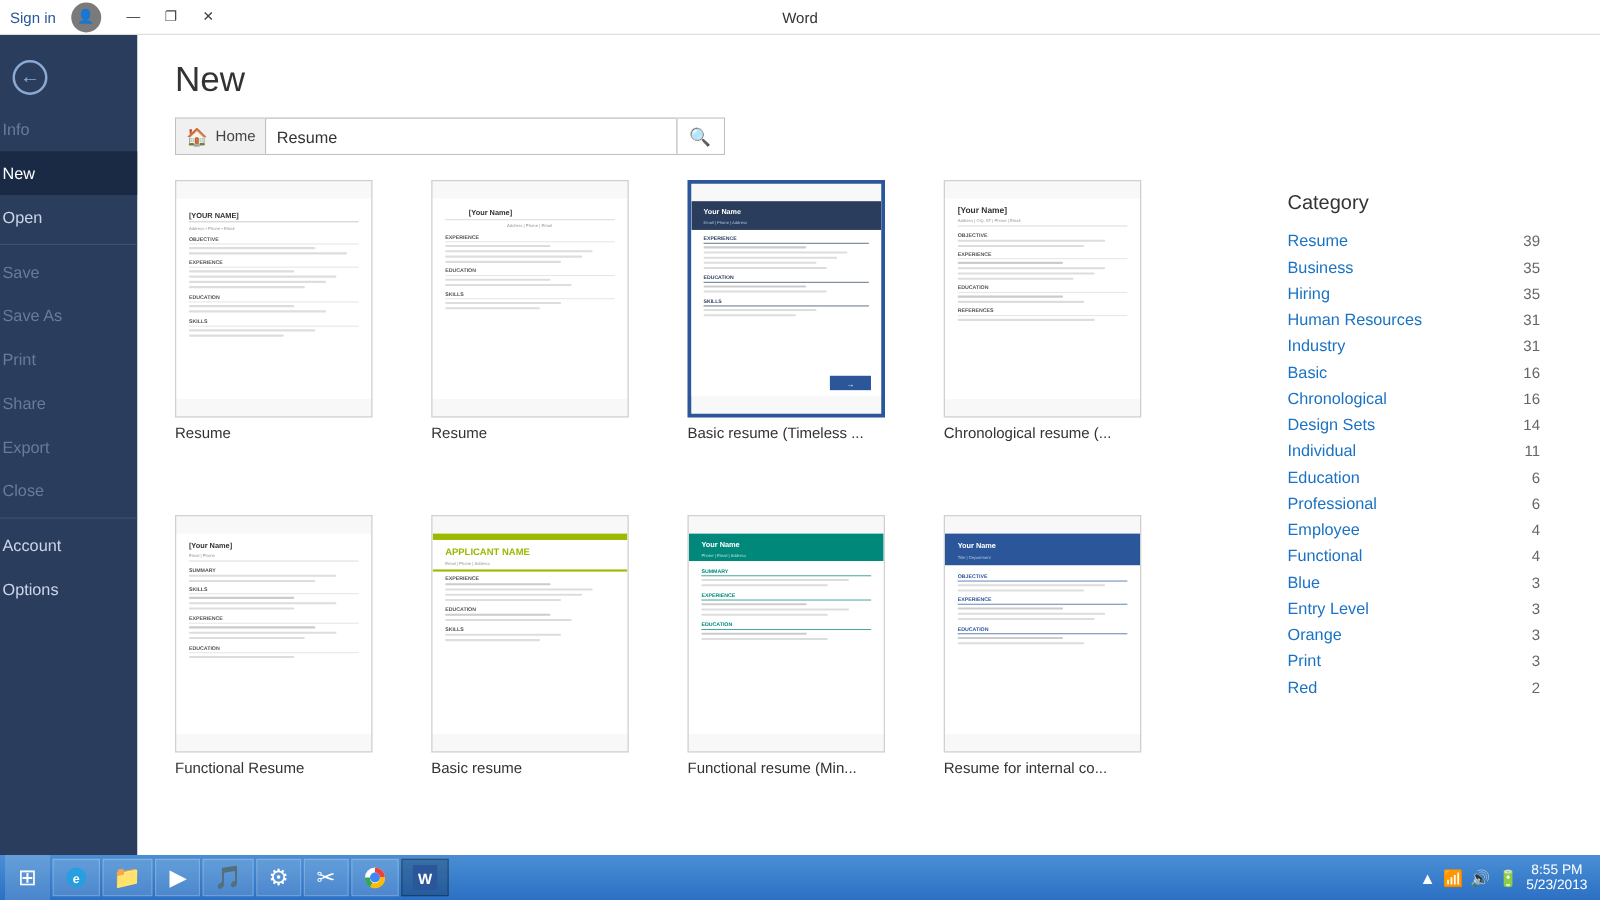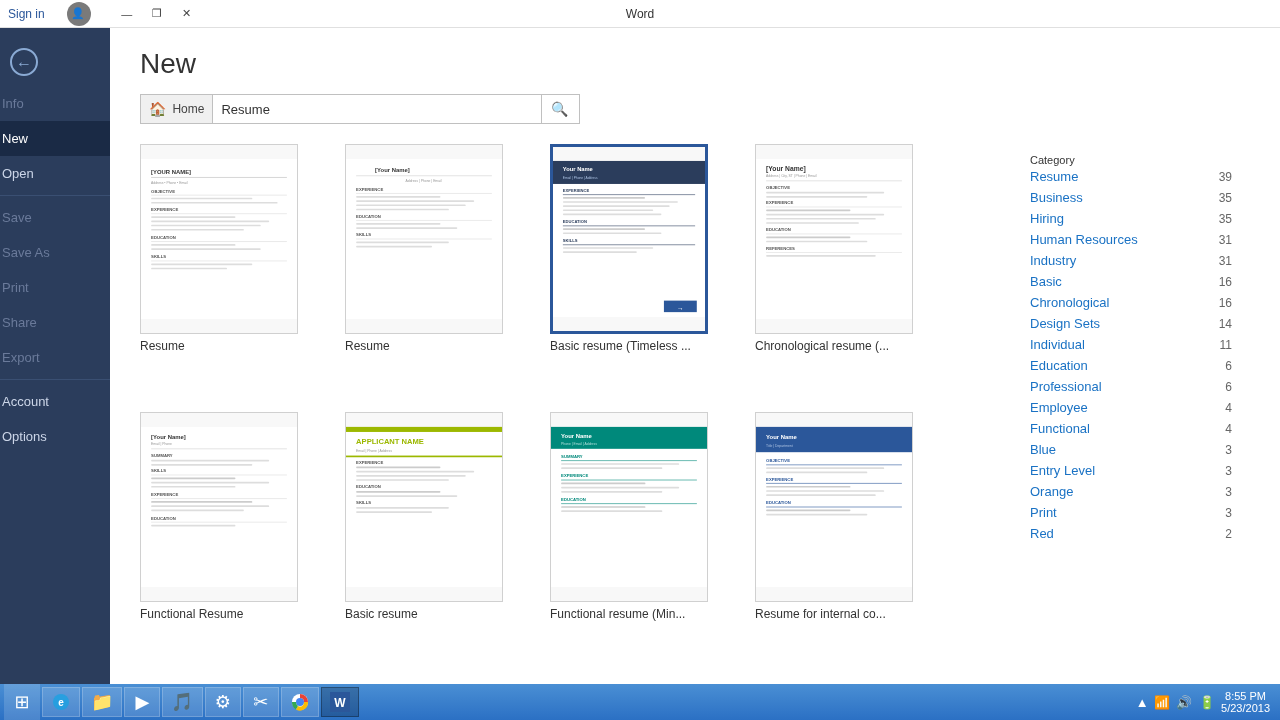--- a/index.html
+++ b/index.html
@@ -34,21 +34,21 @@
       display: flex;
       align-items: center;
       justify-content: center;
       font-size: 11px;
       cursor: pointer;
       color: #444;
     }
     .title-bar-right {
       display: flex;
       align-items: center;
-      gap: 22px;
+      gap: 12px;
     }
     .sign-in {
       font-size: 12px;
       color: #2b579a;
       cursor: pointer;
     }
     .avatar-circle {
       width: 24px; height: 24px;
       border-radius: 50%;
       background: #7a7a7a;
@@ -201,24 +201,24 @@
     
     .category-panel {
       width: 230px;
       flex-shrink: 0;
       padding: 10px 0 10px 10px;
       display: flex;
       flex-direction: column;
       overflow: hidden;
     }
     .category-title {
-      font-size: 11px;
+      font-size: 16px;
       font-weight: 400;
       color: #333;
-      margin-bottom: 0;
+      margin-bottom: 10px;
     }
     .category-scroll {
       flex: 1;
       overflow-y: auto;
       position: relative;
     }
     .category-item {
       display: flex;
       justify-content: space-between;
       align-items: center;
@@ -302,20 +302,21 @@
     </div>
     <div class="sidebar-item disabled">Info</div>
     <div class="sidebar-item active">New</div>
     <div class="sidebar-item">Open</div>
     <div class="sidebar-sep"></div>
     <div class="sidebar-item disabled">Save</div>
     <div class="sidebar-item disabled">Save As</div>
     <div class="sidebar-item disabled">Print</div>
     <div class="sidebar-item disabled">Share</div>
     <div class="sidebar-item disabled">Export</div>
+    <div class="sidebar-item disabled">Close</div>
     <div class="sidebar-sep"></div>
     <div class="sidebar-item">Account</div>
     <div class="sidebar-item">Options</div>
   </div>
 
   <div class="content-area">
     <div class="content-header">
       <div class="page-title">New</div>
       <div class="search-bar">
         <div class="search-bar-home">

